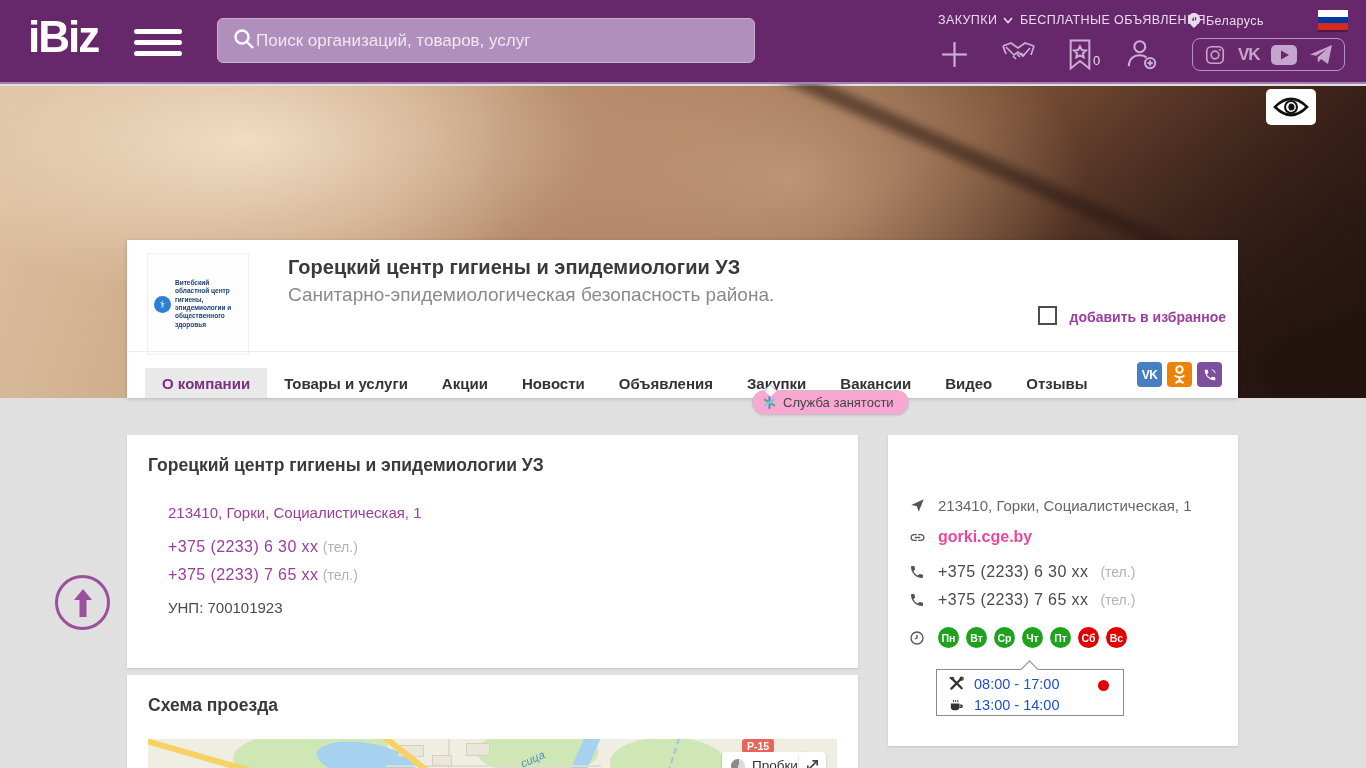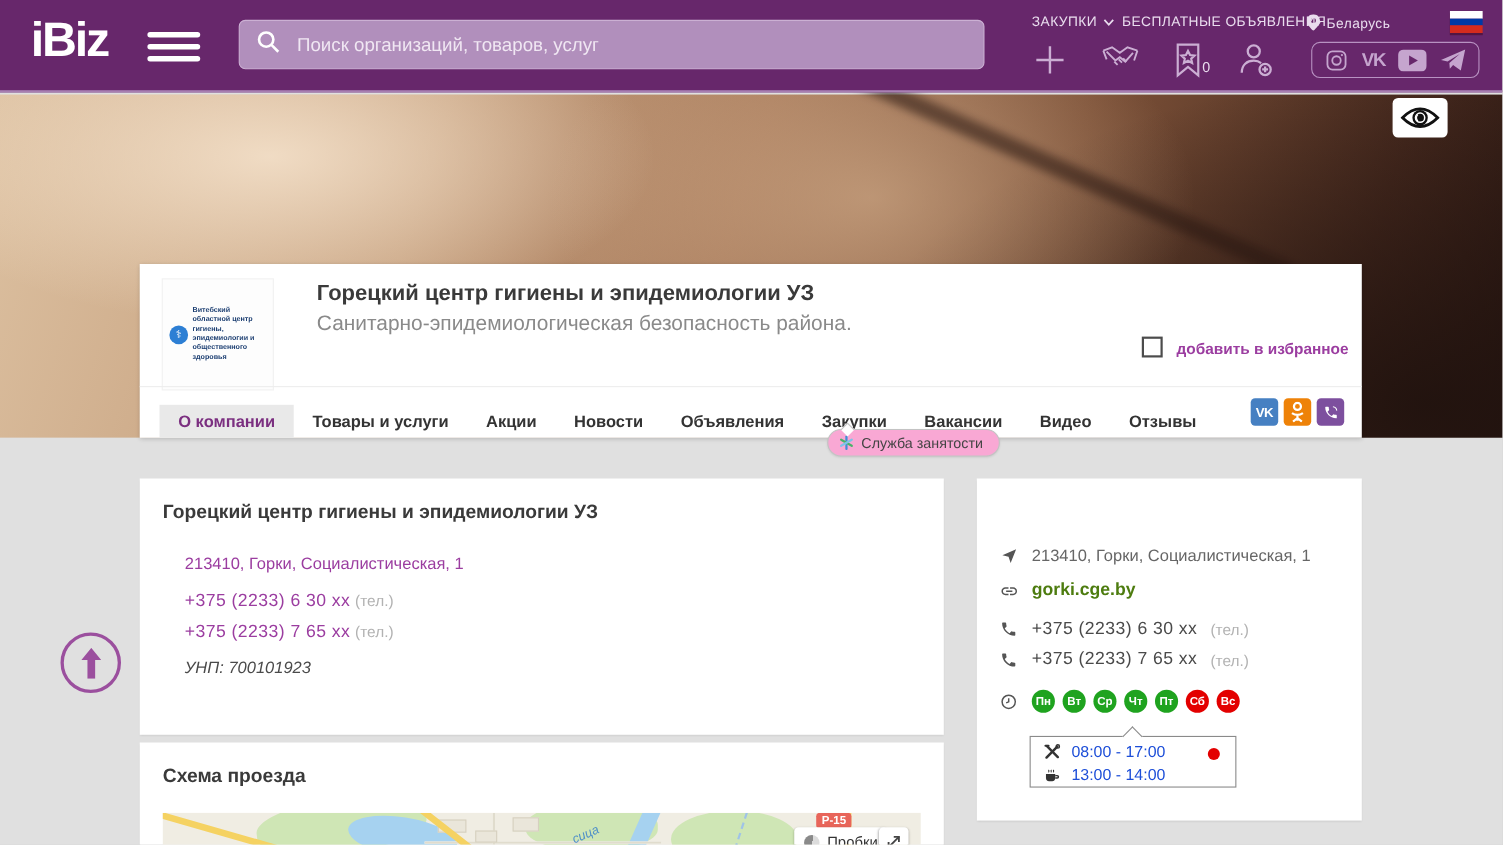--- a/index.html
+++ b/index.html
@@ -4,21 +4,21 @@
 <style>
   * { margin:0; padding:0; box-sizing:border-box; }
   body { font-family:"Liberation Sans", sans-serif; background:#cfcfcf; }
   #page { position:relative; width:1366px; height:768px; overflow:hidden; background:#e0e0e0; }
 
   
   .hdr { position:absolute; left:0; top:0; width:1366px; height:84px; background:#67276b; border-bottom:2px solid #a87fb2; z-index:30; }
   .logo { position:absolute; left:28px; top:12px; font-size:44px; font-weight:800; color:#fff; letter-spacing:-2px; cursor:pointer; }
   .burger { position:absolute; left:134px; top:29px; width:48px; height:28px; cursor:pointer; }
   .burger span { display:block; height:5px; background:#fff; border-radius:3px; margin-bottom:6px; }
-  .search { position:absolute; left:217px; top:18px; width:678px; height:45px; background:#b18fbc; border:1px solid #cbb0d3; border-radius:6px; display:flex; align-items:center; padding:0 14px; gap:14px; }
+  .search { position:absolute; left:217px; top:18px; width:538px; height:45px; background:#b18fbc; border:1px solid #cbb0d3; border-radius:6px; display:flex; align-items:center; padding:0 14px; gap:0; }
   .search input { flex:1; background:transparent; border:none; outline:none; color:#fff; font-size:17px; font-family:"Liberation Sans", sans-serif; }
   .search input::placeholder { color:#f4ecf6; opacity:.95; }
   .hlink { position:absolute; top:13px; color:#e9dcee; font-size:12.5px; letter-spacing:.4px; display:flex; align-items:center; gap:6px; cursor:pointer; white-space:nowrap; }
   .flag { position:absolute; left:1318px; top:10px; width:30px; height:20px; box-shadow:0 2px 0 rgba(60,0,20,.45); cursor:pointer; overflow:hidden; }
   .flag div { height:33.33%; }
   .hicon { position:absolute; cursor:pointer; color:#cbaed3; }
   .fav-count { position:absolute; left:1093px; top:53px; color:#e9dcee; font-size:13px; }
   .soc-box { position:absolute; left:1192px; top:38px; width:153px; height:33px; border:1px solid #b892c2; border-radius:8px; display:flex; align-items:center; justify-content:space-evenly; color:#c5a5ce; }
   .soc-box .sico { display:flex; align-items:center; cursor:pointer; }
   .vk-glyph { font-weight:800; font-size:17px; letter-spacing:-1px; color:#c5a5ce; font-family:"Liberation Sans", sans-serif; }
@@ -60,26 +60,26 @@
   .main-bg { position:absolute; left:0; top:398px; width:1366px; height:370px; background:#e0e0e0; z-index:2; }
   .card { position:absolute; background:#fff; z-index:5; box-shadow:0 1px 2px rgba(0,0,0,.12); }
   .about-card { left:127px; top:435px; width:731px; height:233px; }
   .map-card { left:127px; top:675px; width:731px; height:310px; }
   .contact-card { left:888px; top:435px; width:350px; height:311px; }
   .card h2 { position:absolute; left:21px; top:20px; font-size:17.5px; font-weight:700; color:#3a3a3a; }
   .a-row { position:absolute; left:41px; white-space:nowrap; }
   .purple-link { color:#9b3da0; font-size:15px; cursor:pointer; }
   .phone-link { color:#9b3da0; font-size:16px; letter-spacing:.4px; cursor:pointer; }
   .note { color:#b2b2b2; font-size:14px; }
-  .unp { color:#4a4a4a; font-size:15px;font-style:italic; }
+  .unp { color:#4a4a4a; font-size:15px; }
 
   .c-row { position:absolute; left:20px; display:flex; align-items:center; gap:12px; white-space:nowrap; }
   .c-row .ric { width:18px; display:flex; justify-content:center; color:#555; flex:none; }
   .c-addr { color:#666; font-size:15px; }
-  .c-site { color:#4d7c0f; font-weight:700; font-size:16px; cursor:pointer;text-align:center; }
+  .c-site { color:#ec4899; font-weight:700; font-size:16px; cursor:pointer;text-align:center; }
   .c-phone { color:#4a4a4a; font-size:16px; letter-spacing:.4px; }
   .days { display:flex; gap:7px; }
   .day { width:21px; height:21px; border-radius:50%; color:#fff; font-size:10.5px; font-weight:700; display:flex; align-items:center; justify-content:center; cursor:pointer; }
   .day--work { background:#1fa31f; }
   .day--rest { background:#e30000; }
   .hours-pop { position:absolute; left:48px; top:234px; width:188px; height:47px; background:#fff; border:1px solid #8a8a8a; z-index:6; padding:3px 0 0 12px; }
   .hours-pop::before { content:""; position:absolute; top:-7px; left:86px; width:12px; height:12px; background:#fff; border-left:1px solid #8a8a8a; border-top:1px solid #8a8a8a; transform:rotate(45deg); }
   .hp-row { display:flex; align-items:center; gap:10px; height:21px; font-size:14.5px; color:#1d4ed8; }
   .red-dot { position:absolute; right:14px; top:10px; width:11px; height:11px; border-radius:50%; background:#e30000; }
 

